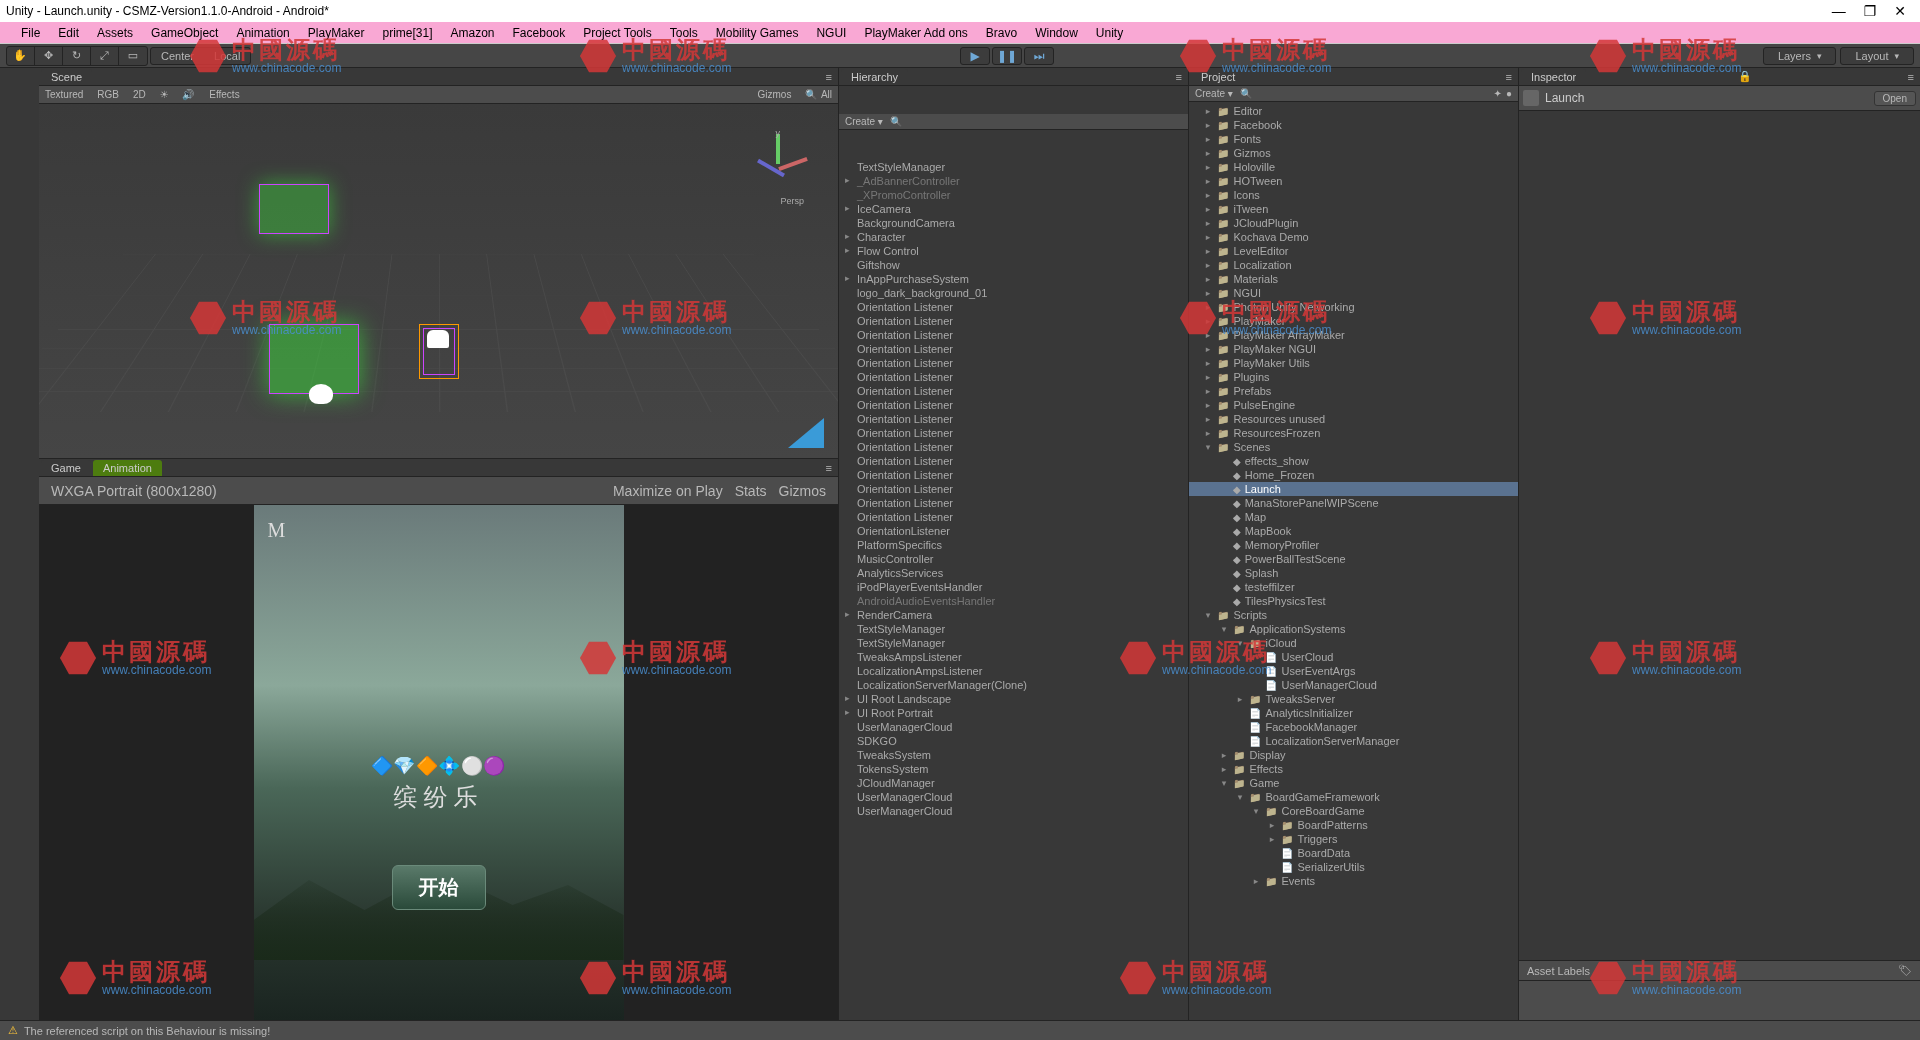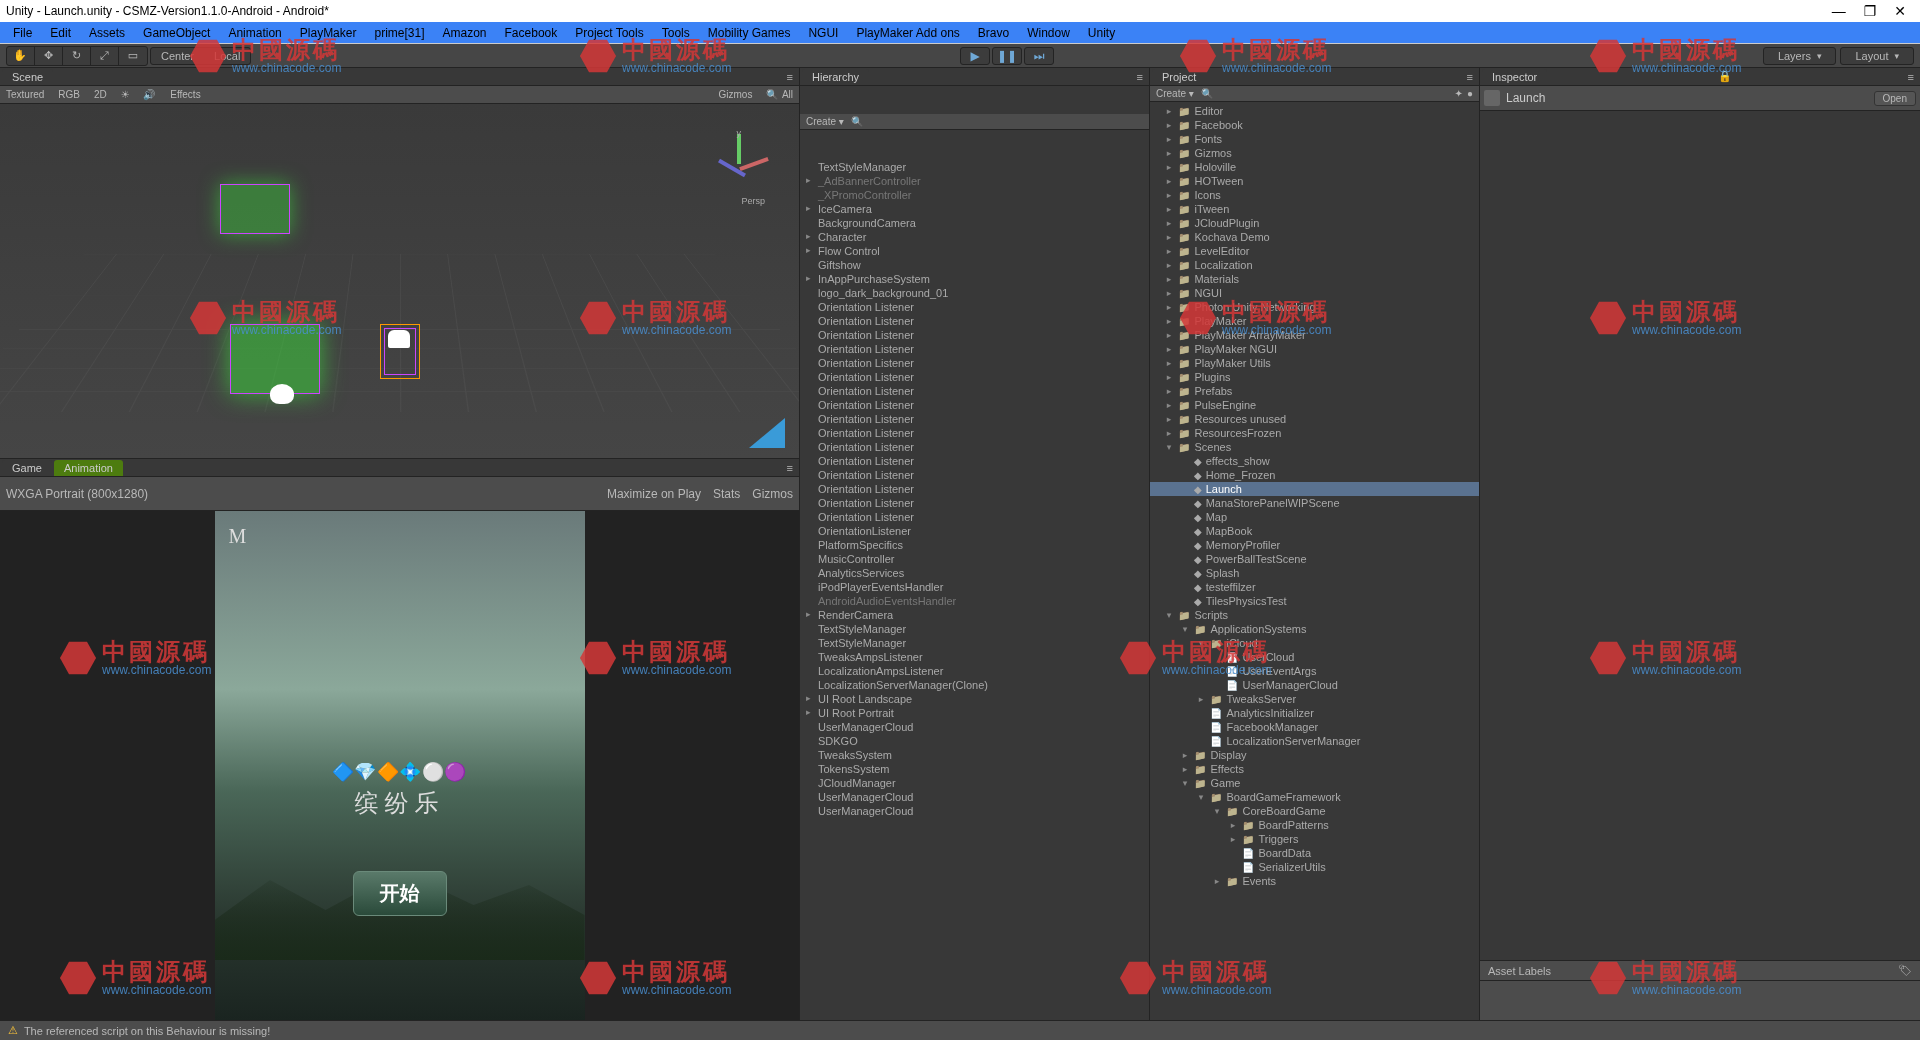--- a/index.html
+++ b/index.html
@@ -5,21 +5,21 @@
 * { margin: 0; padding: 0; box-sizing: border-box; font-family: Arial, sans-serif; user-select: none; }
 body { background: #383838; color: #b8b8b8; font-size: 11px; overflow: hidden; width: 1920px; height: 1040px; }
 
 
 .titlebar { height: 22px; background: #fff; color: #000; display: flex; align-items: center; padding: 0 6px; font-size: 12px; }
 .titlebar-title { flex: 1; }
 .titlebar-btns { display: flex; gap: 18px; padding-right: 8px; }
 .titlebar-btn { font-size: 14px; cursor: pointer; }
 
 
-.menubar { height: 22px; background: #3b82f6; color: #000; display: flex; align-items: center; padding: 0 4px; font-size: 12px; border-bottom: 1px solid #ccc; }
+.menubar { height: 22px; background: #f9a8d4; color: #000; display: flex; align-items: center; padding: 0 12px; font-size: 12px; border-bottom: 1px solid #ccc; }
 .menubar-item { padding: 2px 9px; cursor: pointer; }
 
 
 .toolbar { height: 24px; background: #464646; display: flex; align-items: center; padding: 0 6px; gap: 2px; border-bottom: 1px solid #232323; }
 .tool-group { display: flex; background: #3c3c3c; border: 1px solid #232323; border-radius: 3px; overflow: hidden; }
 .tool-btn { width: 28px; height: 18px; display: flex; align-items: center; justify-content: center; border-right: 1px solid #232323; cursor: pointer; font-size: 11px; }
 .tool-btn:last-child { border-right: none; }
 .tool-text { padding: 2px 10px; cursor: pointer; font-size: 11px; }
 .toolbar-center { flex: 1; display: flex; justify-content: center; gap: 2px; }
 .play-btn { width: 30px; height: 18px; background: #3c3c3c; border: 1px solid #232323; border-radius: 3px; display: flex; align-items: center; justify-content: center; cursor: pointer; color: #6fa8d6; font-size: 12px; }
@@ -30,21 +30,21 @@
 
 .main { display: flex; height: calc(1040px - 22px - 22px - 24px - 20px); }
 
 
 .panel-tabs { height: 18px; background: #383838; display: flex; align-items: flex-end; border-bottom: 1px solid #232323; padding-left: 2px; }
 .panel-tab { padding: 2px 10px; background: #4d7c0f; border-top-left-radius: 3px; border-top-right-radius: 3px; margin-right: 2px; font-size: 11px; cursor: pointer; color: #ccc; display: flex; align-items: center; gap: 4px; }
 .panel-tab.active { background: #383838; }
 .panel-menu { margin-left: auto; padding: 2px 6px; cursor: pointer; font-size: 11px; }
 
 
-.col-left { width: 800px; display: flex; flex-direction: column; border-right: 1px solid #232323; }
+.col-left { width: 800px; display: flex; flex-direction: column; border-right: 1px solid #232323; margin-left: 39px; }
 
 
 .scene-panel { flex: 0 0 390px; display: flex; flex-direction: column; }
 .scene-toolbar { height: 18px; background: #4c4c4c; display: flex; align-items: center; padding: 0 6px; gap: 14px; font-size: 10px; border-bottom: 1px solid #232323; }
 .scene-opt { cursor: pointer; display: flex; align-items: center; gap: 3px; }
 .scene-view { flex: 1; background: linear-gradient(180deg, #3a3a3a 0%, #454545 100%); position: relative; overflow: hidden; }
 .grid-floor { position: absolute; inset: 0; background-image:
   linear-gradient(#555 1px, transparent 1px),
   linear-gradient(90deg, #555 1px, transparent 1px);
   background-size: 60px 40px; background-position: -20px 120px; transform: perspective(800px) rotateX(60deg); transform-origin: center 70%; opacity: 0.4; }
@@ -59,21 +59,21 @@
 .obj1 { left: 220px; top: 80px; width: 70px; height: 50px; background: rgba(60,220,60,0.4); box-shadow: 0 0 20px rgba(60,220,60,0.6); }
 .obj2 { left: 230px; top: 220px; width: 90px; height: 70px; background: rgba(60,220,60,0.5); box-shadow: 0 0 24px rgba(60,220,60,0.7); }
 .obj3 { left: 380px; top: 220px; width: 40px; height: 55px; border-color: #f90; }
 .obj3b { left: 384px; top: 224px; width: 32px; height: 47px; border: 1px solid #c4f; }
 .white-icon { position: absolute; left: 388px; top: 226px; width: 22px; height: 18px; background: #fff; border-radius: 6px 6px 2px 2px; }
 .white-icon2 { position: absolute; left: 270px; top: 280px; width: 24px; height: 20px; background: #fff; border-radius: 50% 50% 40% 40%; }
 .blue-tri { position: absolute; right: 14px; bottom: 10px; width: 0; height: 0; border-left: 36px solid transparent; border-right: 0 solid transparent; border-bottom: 30px solid #3a9bd8; }
 
 
 .game-panel { flex: 1; display: flex; flex-direction: column; border-top: 1px solid #232323; }
-.game-toolbar { height: 34px; background: #4c4c4c; display: flex; align-items: center; padding: 0 6px; font-size: 12px; border-bottom: 1px solid #232323; }
+.game-toolbar { height: 28px; background: #4c4c4c; display: flex; align-items: center; padding: 0 12px; font-size: 14px; border-bottom: 1px solid #232323; }
 .game-toolbar-right { margin-left: auto; display: flex; gap: 12px; }
 .game-view { flex: 1; background: #222; display: flex; justify-content: center; position: relative; }
 .game-canvas { width: 370px; background: linear-gradient(180deg,#6a7a7a 0%,#8ba89a 35%,#4a6758 55%,#2a3830 80%,#1a2420 100%); position: relative; overflow: hidden; }
 .game-logo-m { position: absolute; top: 14px; left: 14px; font-family: serif; font-size: 20px; color: #ddd; }
 .game-disney { position: absolute; top: 160px; width: 100%; text-align: center; font-family: cursive; font-size: 22px; color: #ddd; font-style: italic; }
 .game-title { position: absolute; top: 188px; width: 100%; text-align: center; font-size: 44px; color: #e8e8e8; font-weight: bold; text-shadow: 0 2px 6px #000; letter-spacing: 4px; }
 .game-gems { position: absolute; top: 250px; width: 100%; text-align: center; font-size: 18px; }
 .game-sub { position: absolute; top: 276px; width: 100%; text-align: center; font-size: 24px; color: #ddd; letter-spacing: 6px; }
 .game-start-btn { position: absolute; top: 360px; left: 50%; transform: translateX(-50%); padding: 8px 26px; background: linear-gradient(180deg,#5a7a6a,#2a4a3a); border: 1px solid #6a8a7a; border-radius: 6px; color: #fff; font-size: 20px; font-weight: bold; cursor: pointer; }
 .mountains { position: absolute; bottom: 60px; left: 0; right: 0; height: 100px; background: linear-gradient(180deg, transparent, #1a2a1a); clip-path: polygon(0 60%, 15% 20%, 30% 50%, 50% 10%, 70% 45%, 85% 25%, 100% 55%, 100% 100%, 0 100%); }

